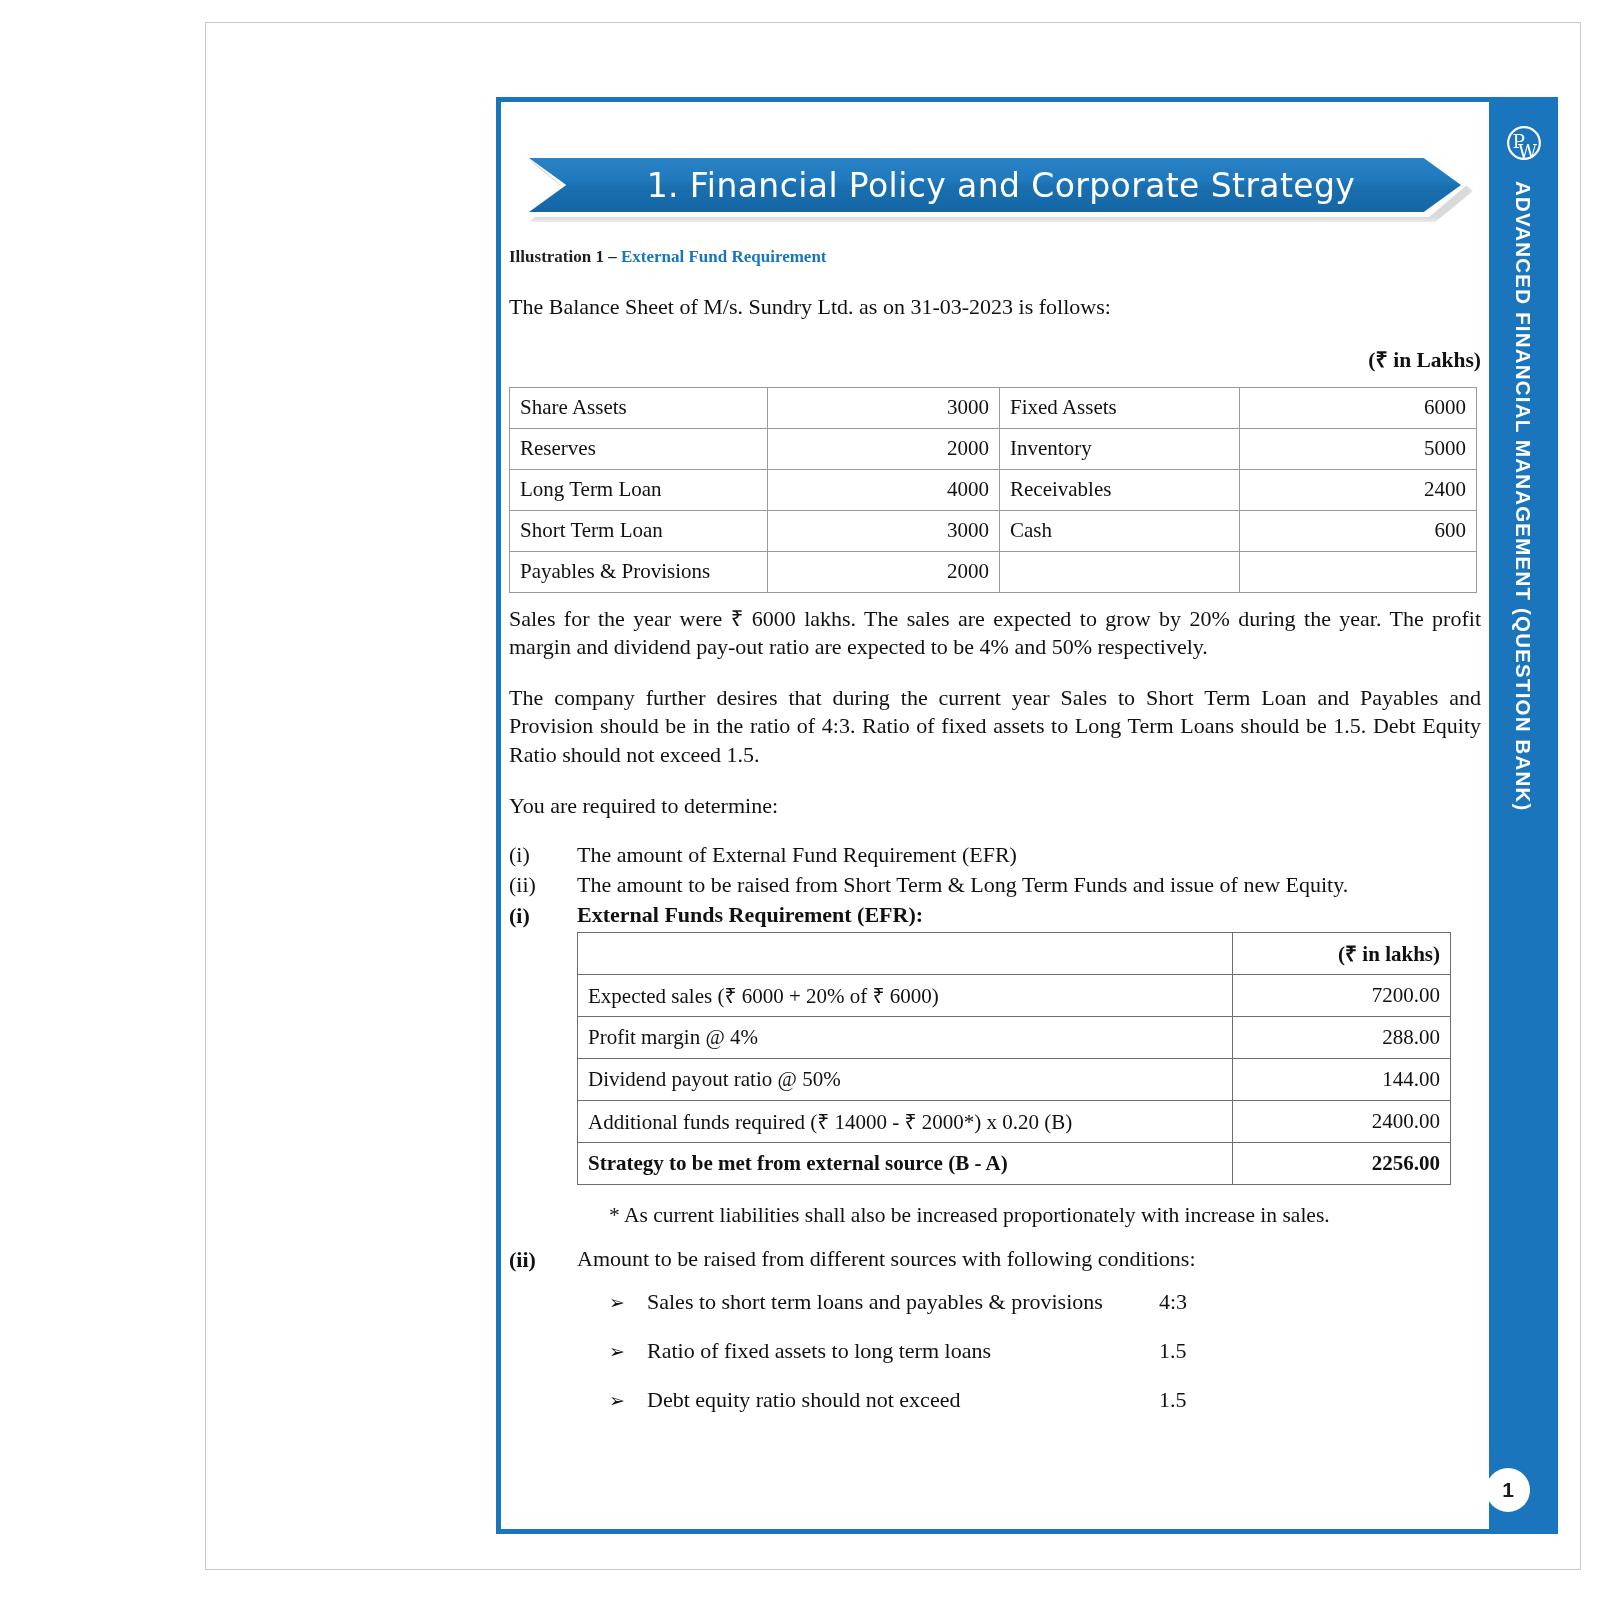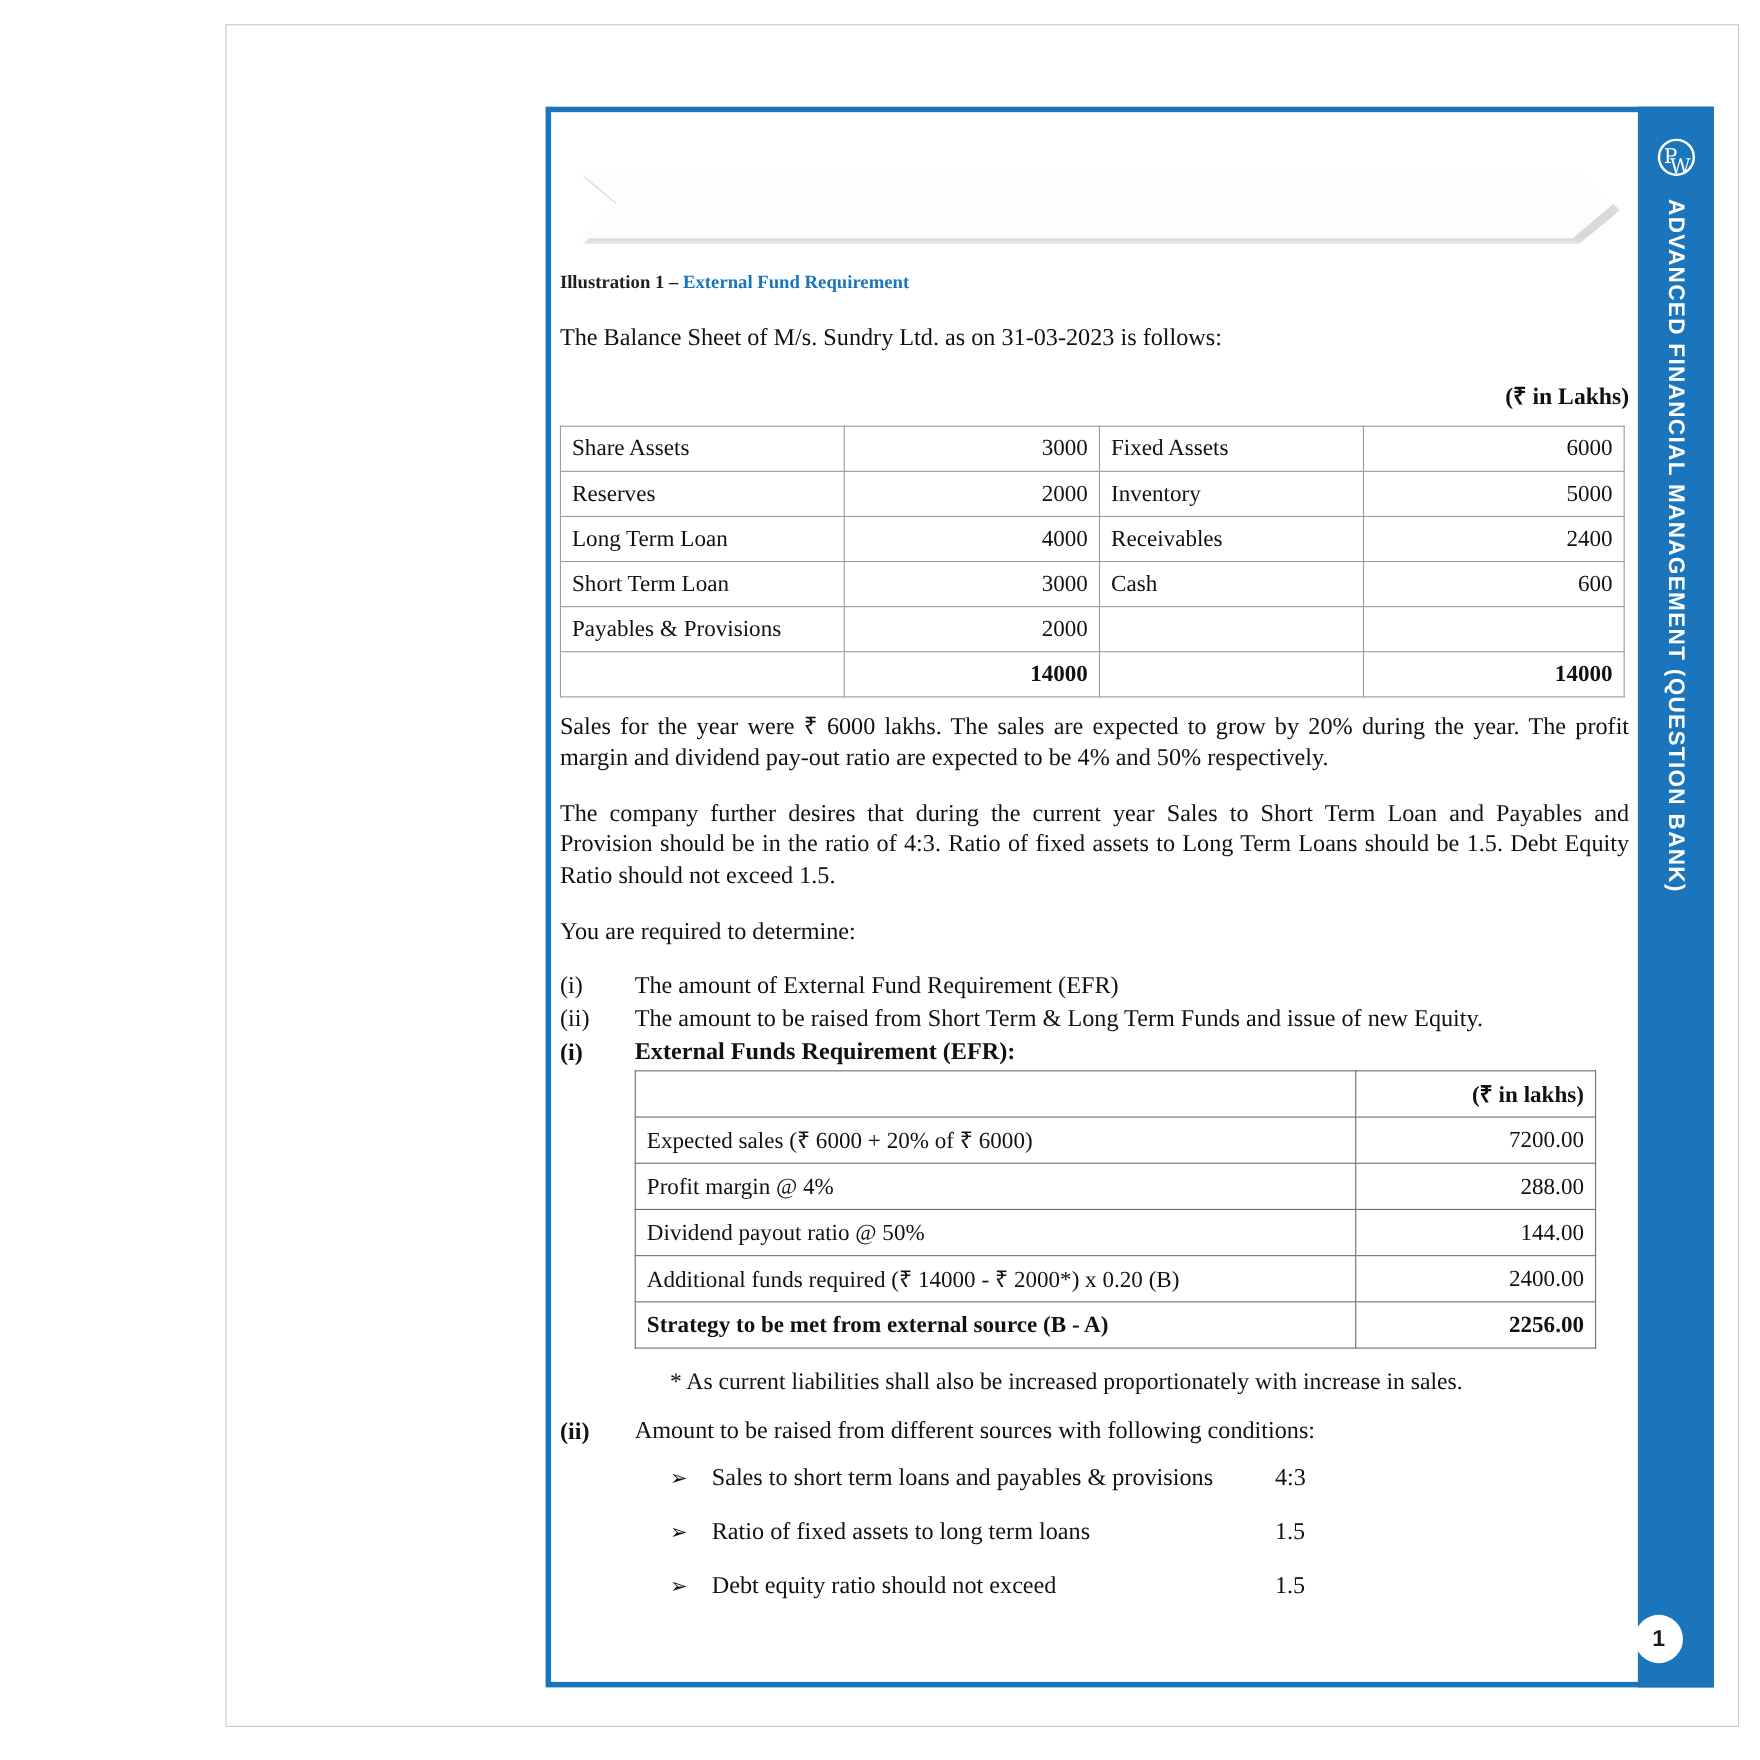--- a/index.html
+++ b/index.html
@@ -249,20 +249,23 @@
     <div id="page-badge">
       <span>1</span>
     </div>
   </div>
 
   <div id="content">
 
     <div id="banner-wrap">
       <div id="banner-shadow"></div>
       <div id="banner-outer"></div>
+      <div id="banner-inner">
+        <span id="banner-title">1. Financial Policy and Corporate Strategy</span>
+      </div>
     </div>
 
     <div class="illus-head">
       <span>Illustration 1 – </span><span class="blue">External Fund Requirement</span>
     </div>
 
     <p class="body nojust">The Balance Sheet of M/s. Sundry Ltd. as on 31-03-2023 is follows:</p>
 
     <div class="lakhs-note">(₹ in Lakhs)</div>
 
@@ -297,26 +300,20 @@
           <td class="num">3000</td>
           <td>Cash</td>
           <td class="num">600</td>
         </tr>
         <tr>
           <td>Payables &amp; Provisions</td>
           <td class="num">2000</td>
           <td></td>
           <td class="num"></td>
         </tr>
-        <tr class="total">
-          <td></td>
-          <td class="num">14000</td>
-          <td></td>
-          <td class="num">14000</td>
-        </tr>
       </tbody>
     </table>
 
     <p class="body">Sales for the year were ₹ 6000 lakhs. The sales are expected to grow by 20% during the year. The profit margin and dividend pay-out ratio are expected to be 4% and 50% respectively.</p>
     <p class="body">The company further desires that during the current year Sales to Short Term Loan and Payables and Provision should be in the ratio of 4:3. Ratio of fixed assets to Long Term Loans should be 1.5. Debt Equity Ratio should not exceed 1.5.</p>
     <p class="body nojust">You are required to determine:</p>
 
     <div class="rom-list">
       <div class="rom-row">
         <span class="mark">(i)</span>

